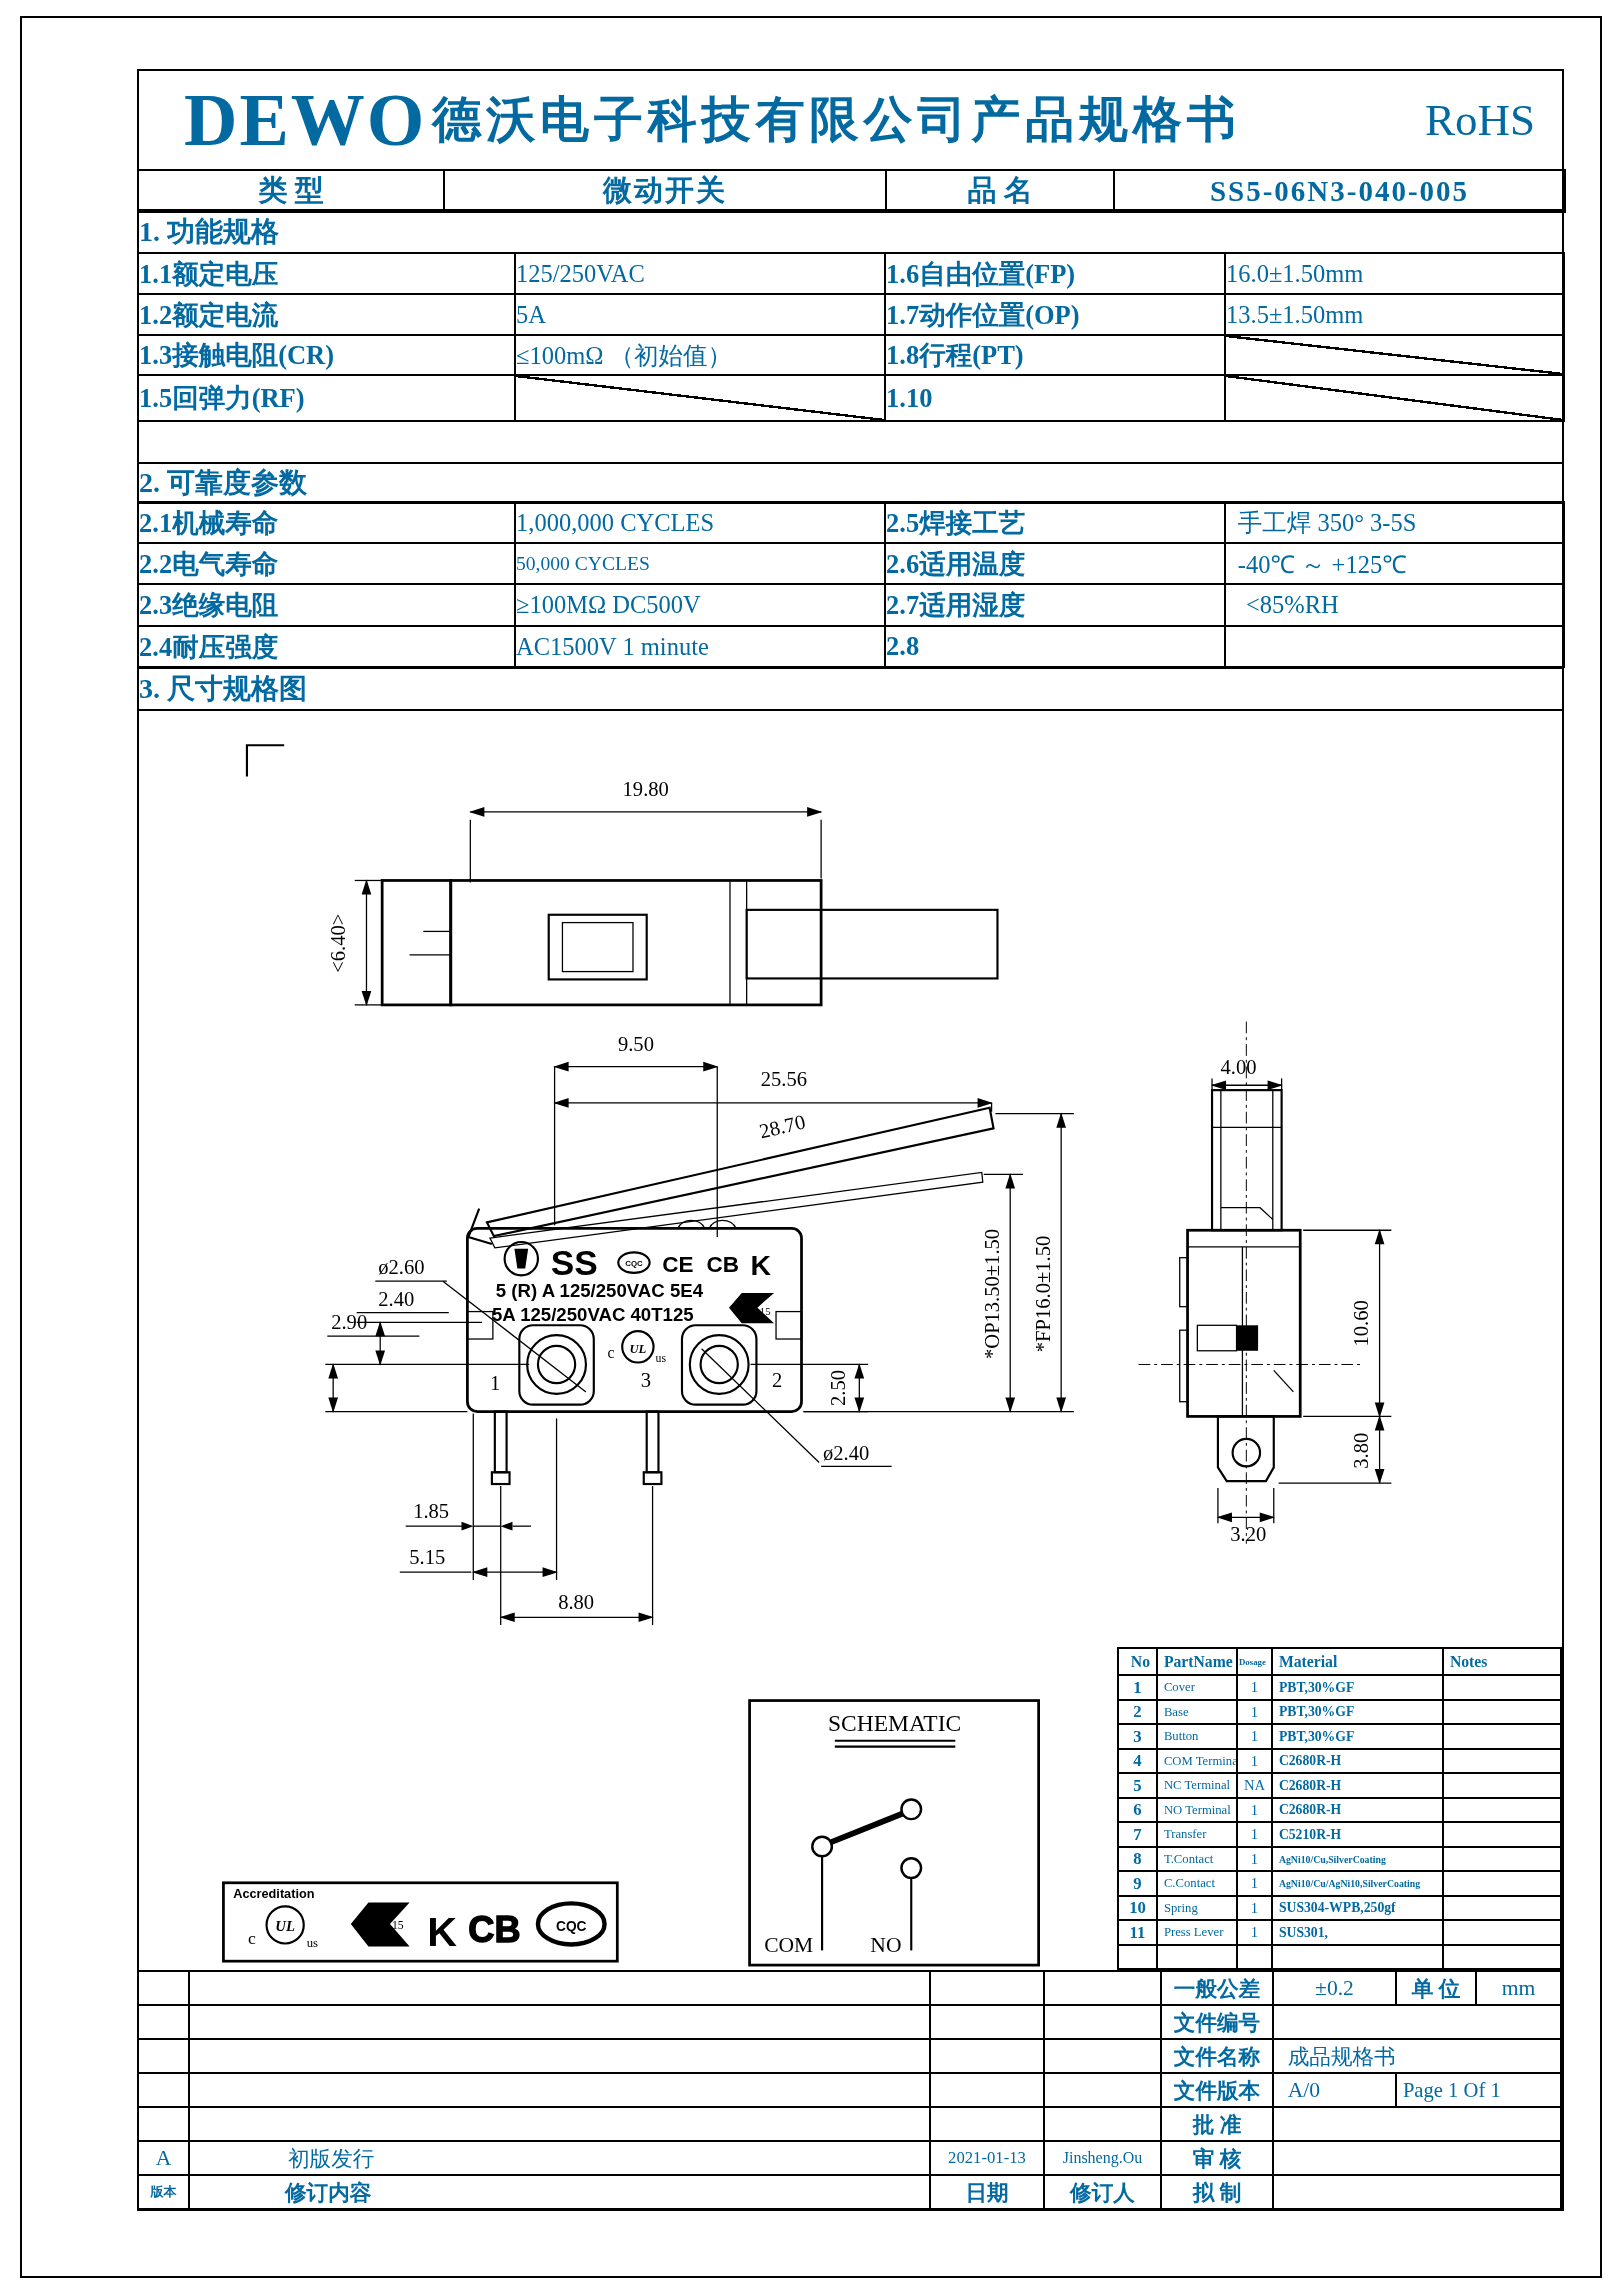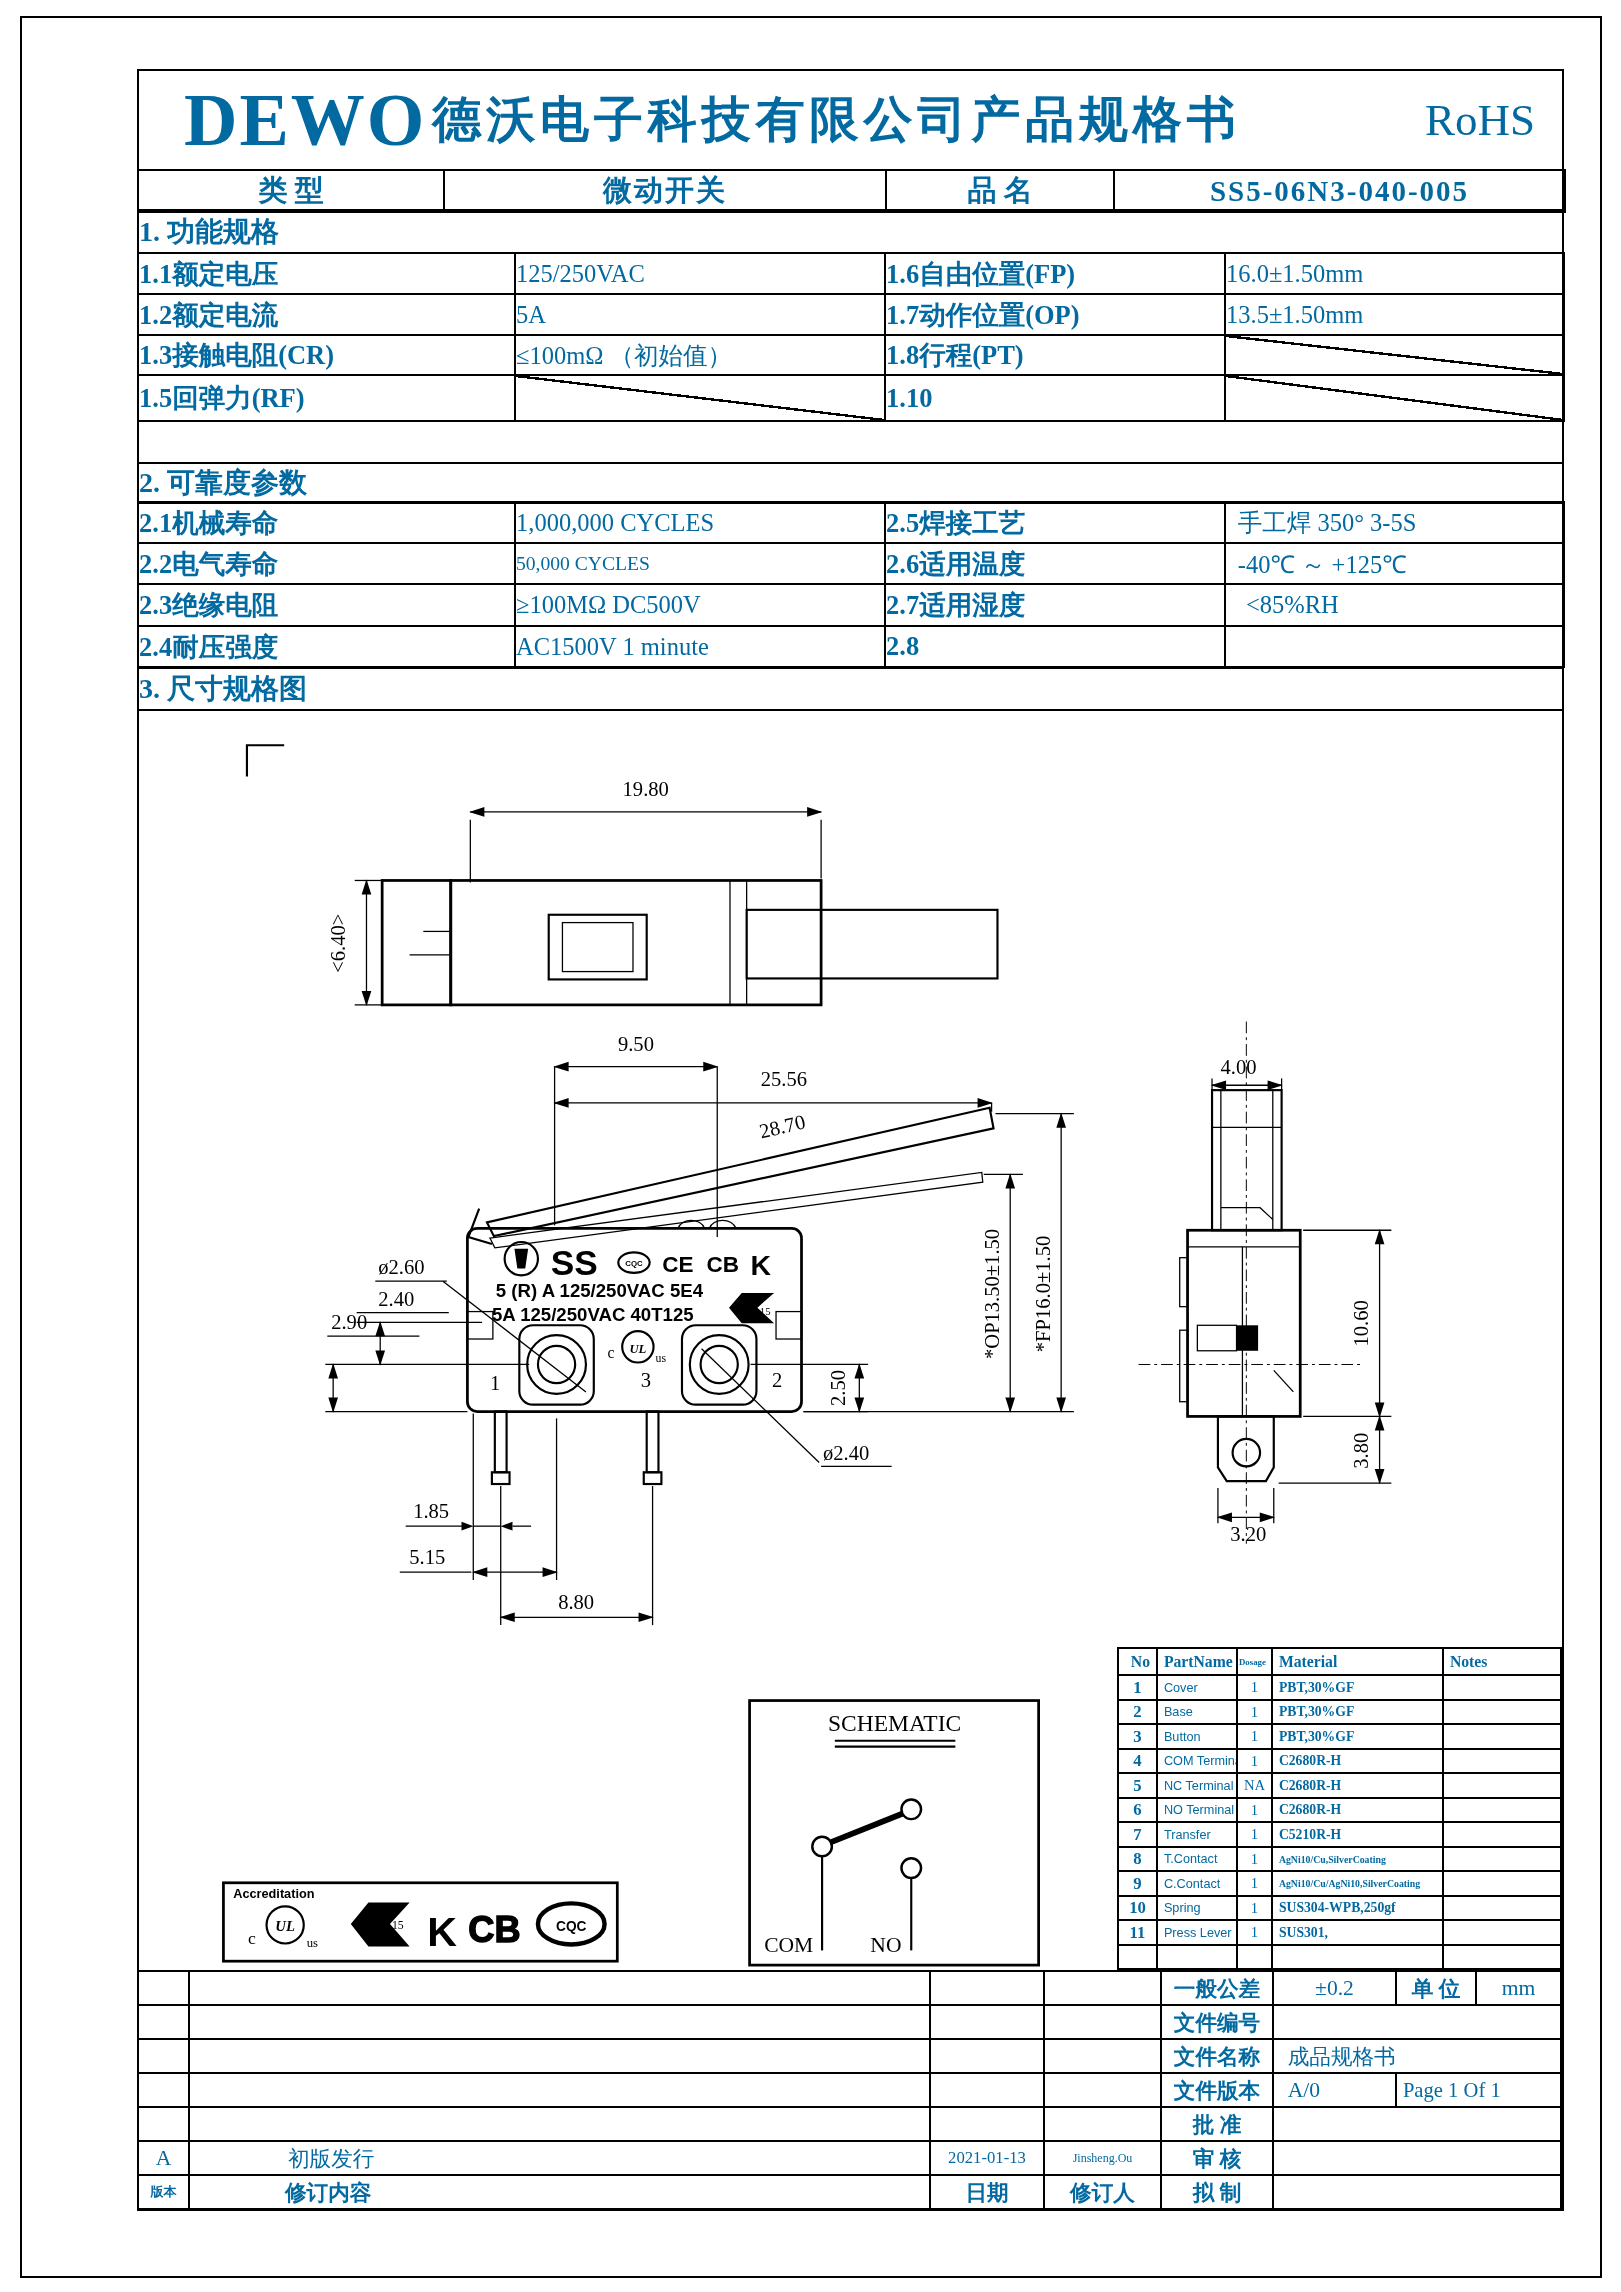--- a/index.html
+++ b/index.html
@@ -27,21 +27,21 @@
   .ctr{text-align:center;}
   .sect{font-size:28px;font-weight:bold;padding-left:13.7px;}
   .typerow td{font-size:29px;font-weight:bold;text-align:center;}
   .typeval{font-size:28px;font-weight:normal;letter-spacing:2px;}
   .diag{background-image:linear-gradient(to top right,
         transparent calc(50% - 1.2px),#000 calc(50% - 1.2px),
         #000 calc(50% + 1.2px),transparent calc(50% + 1.2px));}
   
   .pt td{border:2px solid #000;font-size:15.7px;}
   .pt .no{text-align:center;font-weight:bold;font-size:16.7px;}
-  .pt .pn{font-family:Liberation Sans, sans-serif;font-size:12.7px;padding-left:5.9px;}
+  .pt .pn{font-family:Liberation Serif, serif;font-size:12.7px;padding-left:5.9px;}
   .pt .dos{text-align:center;font-size:14.7px;}
   .pt .mat{font-weight:bold;font-size:13.7px;padding-left:5.9px;}
   .pt .mat.sm{font-size:9.8px;}
   .pt .hd{font-weight:bold;font-size:15.7px;padding-left:5.9px;}
   .pt .hd.tiny{font-size:8.8px;padding-left:1px;}
   
   .ib td{border:2px solid #000;font-size:21.6px;}
   .ib .l{font-weight:bold;text-align:center;}
   .ib .v{text-align:center;font-size:21.6px;}
   .rv td{border:2px solid #000;font-size:21.6px;}
@@ -518,21 +518,21 @@
     <tr style="height:34px;">
           <td></td>
           <td></td>
           <td></td>
           <td></td>
         </tr>
     <tr style="height:34px;">
       <td class="c">A</td>
       <td style="padding-left:98px;">初版发行</td>
       <td class="c" style="font-size:16.7px;">2021-01-13</td>
-      <td class="c" style="font-size:12px;">Jinsheng.Ou</td>
+      <td class="c" style="font-size:16px;">Jinsheng.Ou</td>
     </tr>
     <tr style="height:34px;">
       <td class="c" style="font-weight:bold;font-size:13px;">版本</td>
       <td style="padding-left:95px;font-weight:bold;">修订内容</td>
       <td class="c" style="font-weight:bold;">日期</td>
       <td class="c" style="font-weight:bold;">修订人</td>
     </tr>
   </tbody>
     </table>
 

